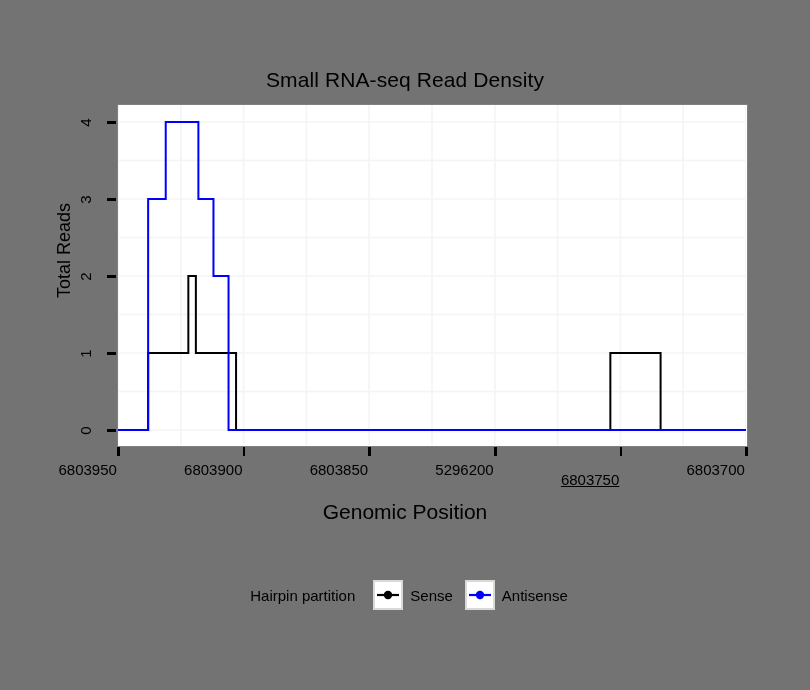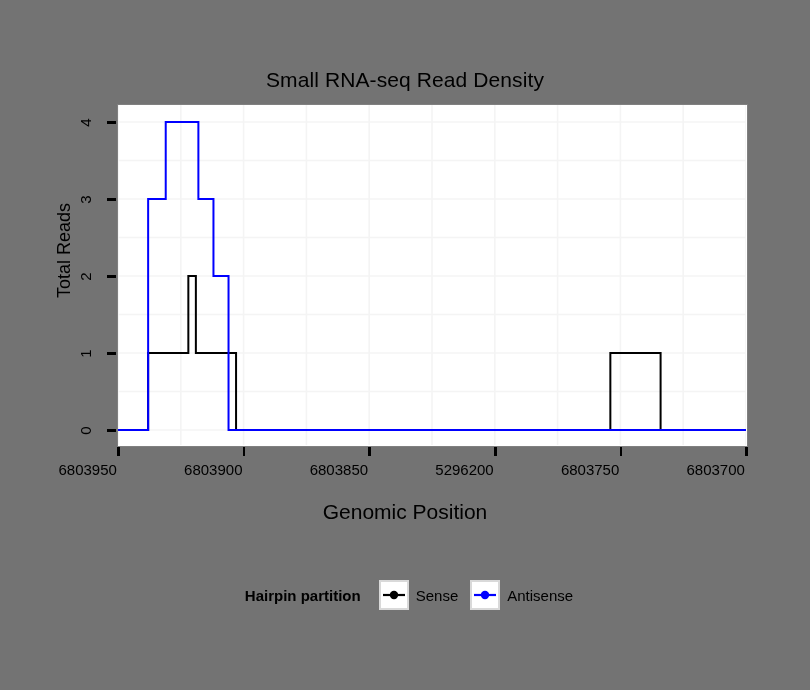--- a/index.html
+++ b/index.html
@@ -41,21 +41,21 @@
   .axis-title-x{
     position:absolute;left:0;top:500px;width:810px;text-align:center;
     font-size:21px;color:#000;
   }
 
   
   #legend{
     position:absolute;left:0;top:580px;width:810px;
     display:flex;align-items:center;justify-content:center;gap:12px;
   }
-  .legend-title{font-size:15px;font-weight:bold;color:#000;margin-right:6px;margin-left:8px;}
+  .legend-title{font-size:15px;font-weight:normal;color:#000;margin-right:6px;margin-left:8px;}
   .legend-entry{display:flex;align-items:center;gap:7px;}
   .legend-key{
     width:30px;height:30px;border:2px solid #d9d9d9;background:#ffffff;
     display:flex;align-items:center;justify-content:center;box-sizing:border-box;
   }
   .legend-text{font-size:15px;color:#000;}
 </style>
 </head>
 <body>
 
@@ -109,21 +109,21 @@
   <div id="xtick-layer">
       <div class="tick-mark xtick" style="left: 117.25px; top: 447px;"></div>
       <div class="xlabel-val" style="left: 58.5px; top: 461px;">6803950</div>
       <div class="tick-mark xtick" style="left: 242.85px; top: 447px;"></div>
       <div class="xlabel-val" style="left: 184.1px; top: 461px;">6803900</div>
       <div class="tick-mark xtick" style="left: 368.45px; top: 447px;"></div>
       <div class="xlabel-val" style="left: 309.7px; top: 461px;">6803850</div>
       <div class="tick-mark xtick" style="left: 494.05px; top: 447px;"></div>
       <div class="xlabel-val" style="left: 435.3px; top: 461px;">5296200</div>
       <div class="tick-mark xtick" style="left: 619.65px; top: 447px;"></div>
-      <div class="xlabel-val" style="left: 560.9px; top: 461px;">6803750</div>
+      <div class="xlabel-val" style="left: 560.9px; top: 471px; text-decoration: underline;">6803750</div>
       <div class="tick-mark xtick" style="left: 745.25px; top: 447px;"></div>
       <div class="xlabel-val" style="left: 686.5px; top: 461px;">6803700</div>
     </div>
 
   <div class="axis-title-y">Total Reads</div>
   <div class="axis-title-x">Genomic Position</div>
 
   <div id="legend">
     <span class="legend-title">Hairpin partition</span>
     <div id="legend-entries" style="display:flex;align-items:center;gap:12px;">

